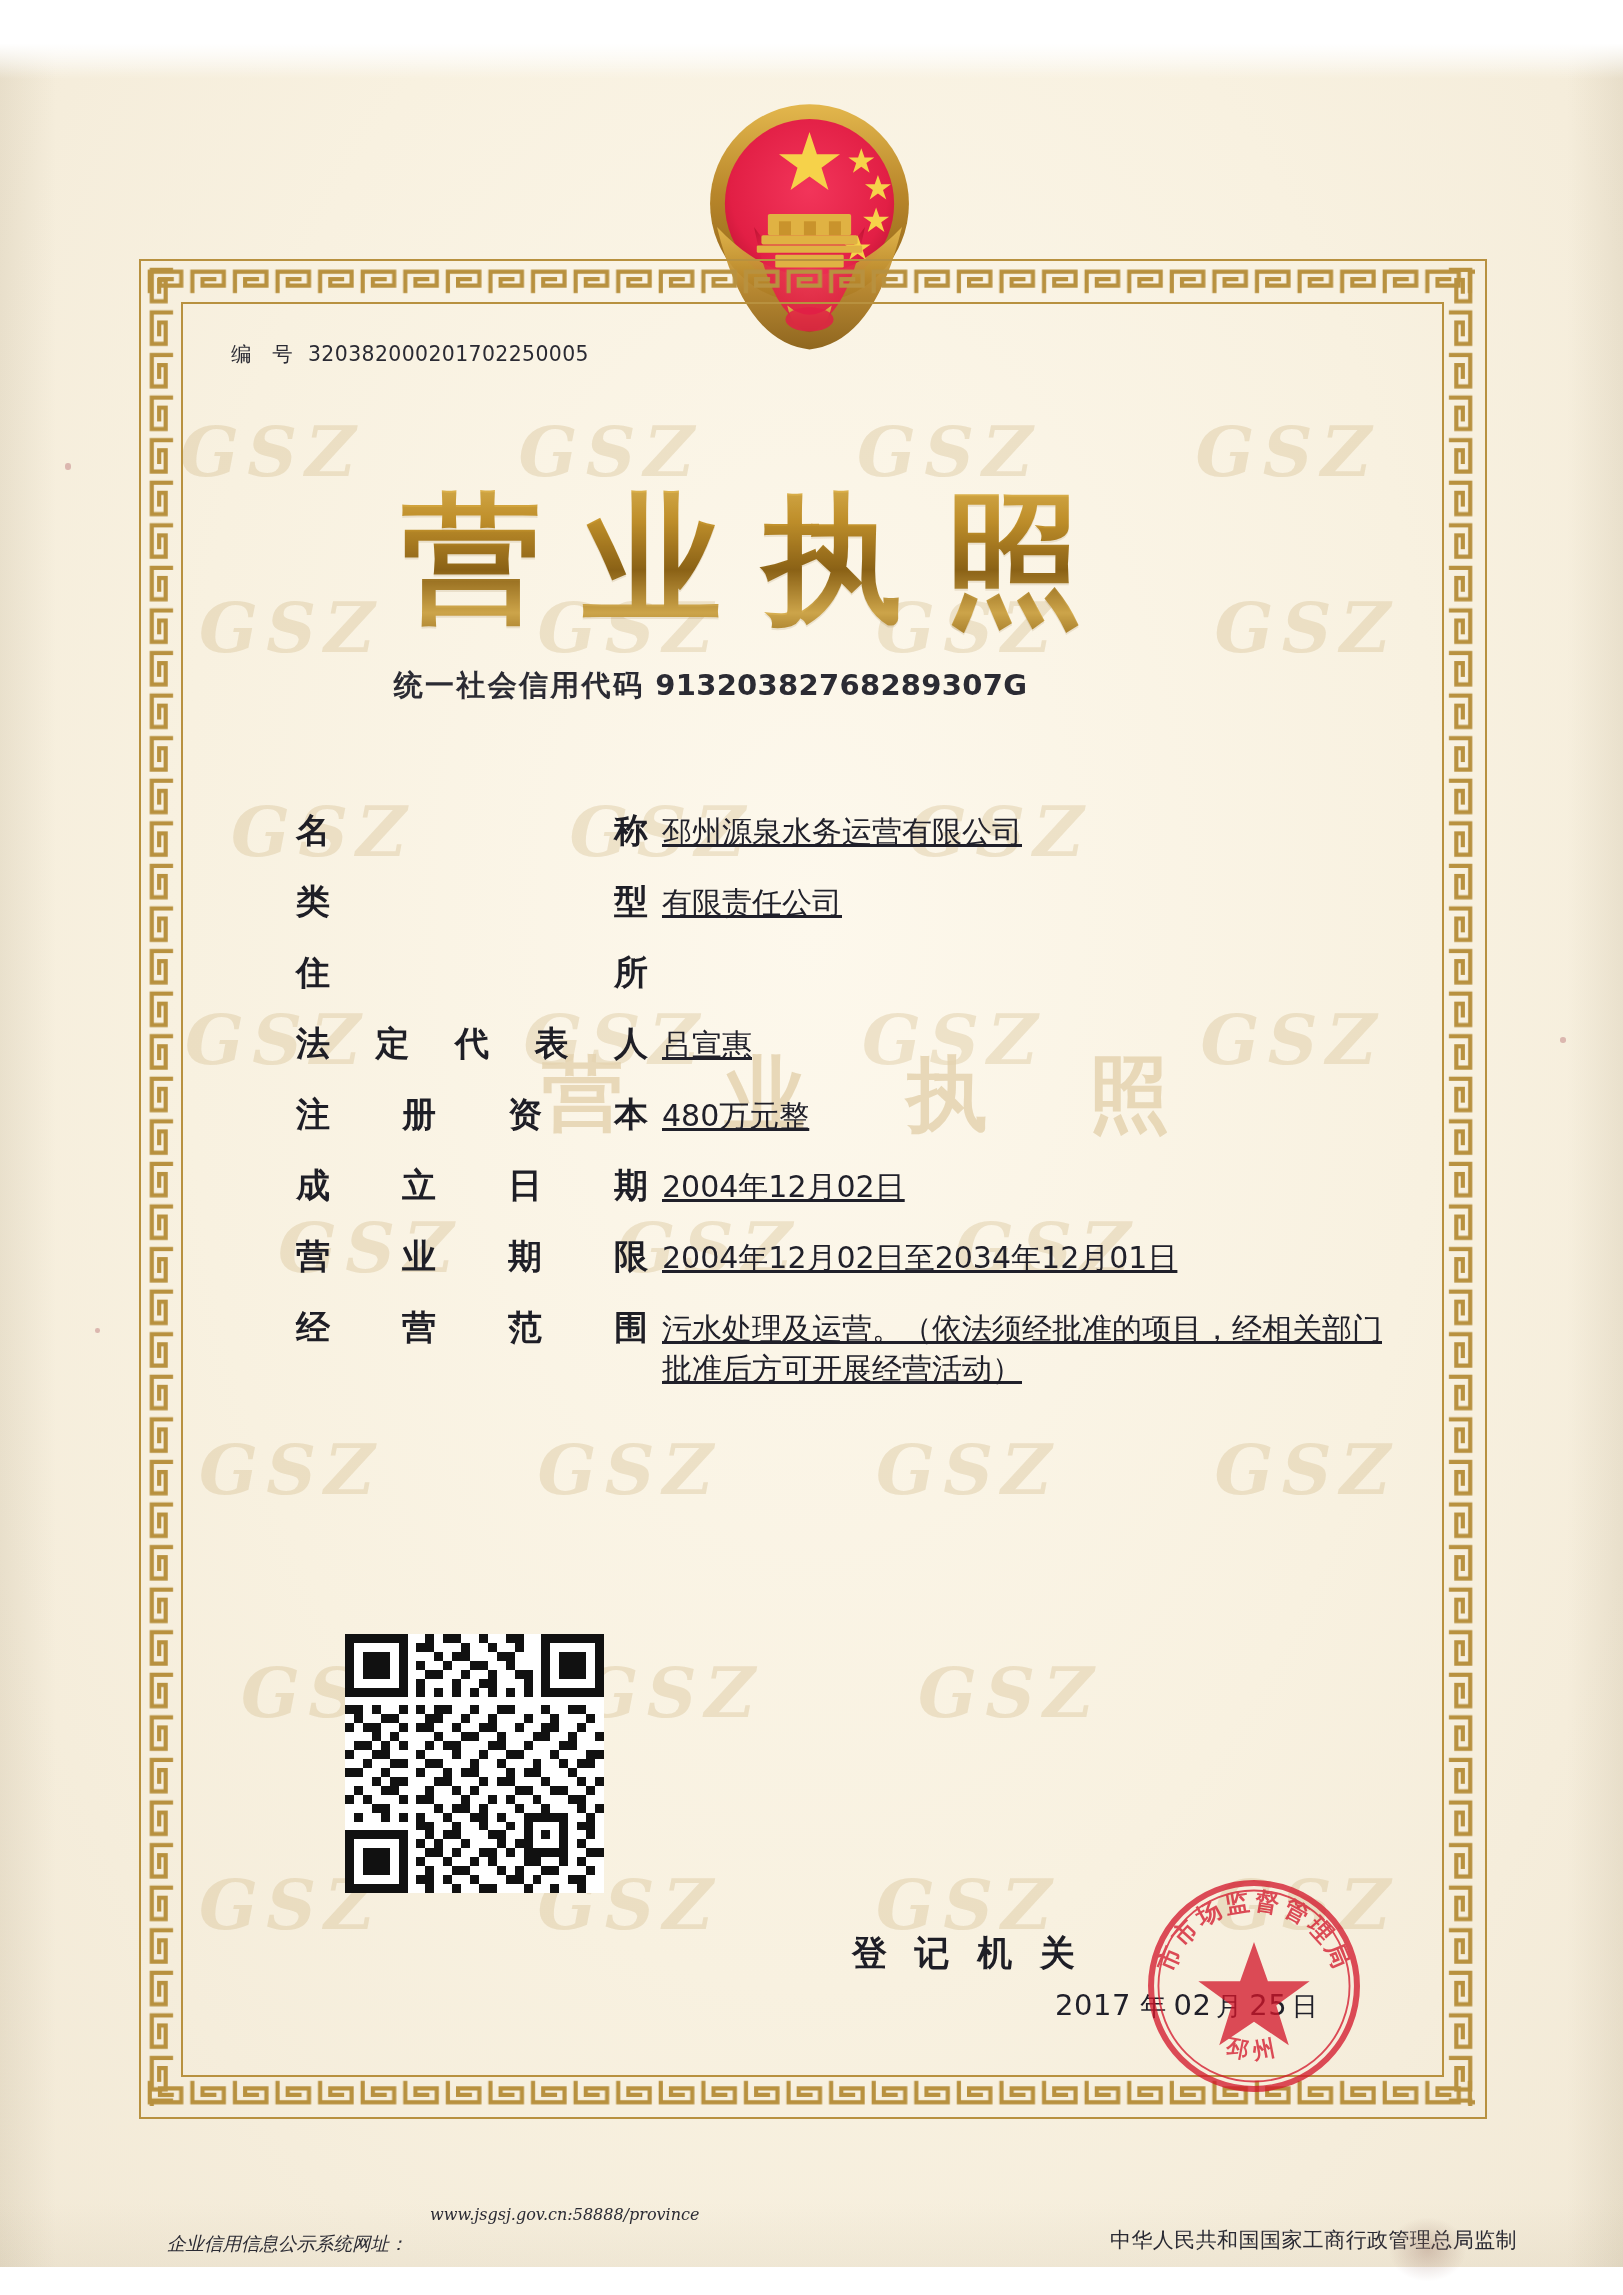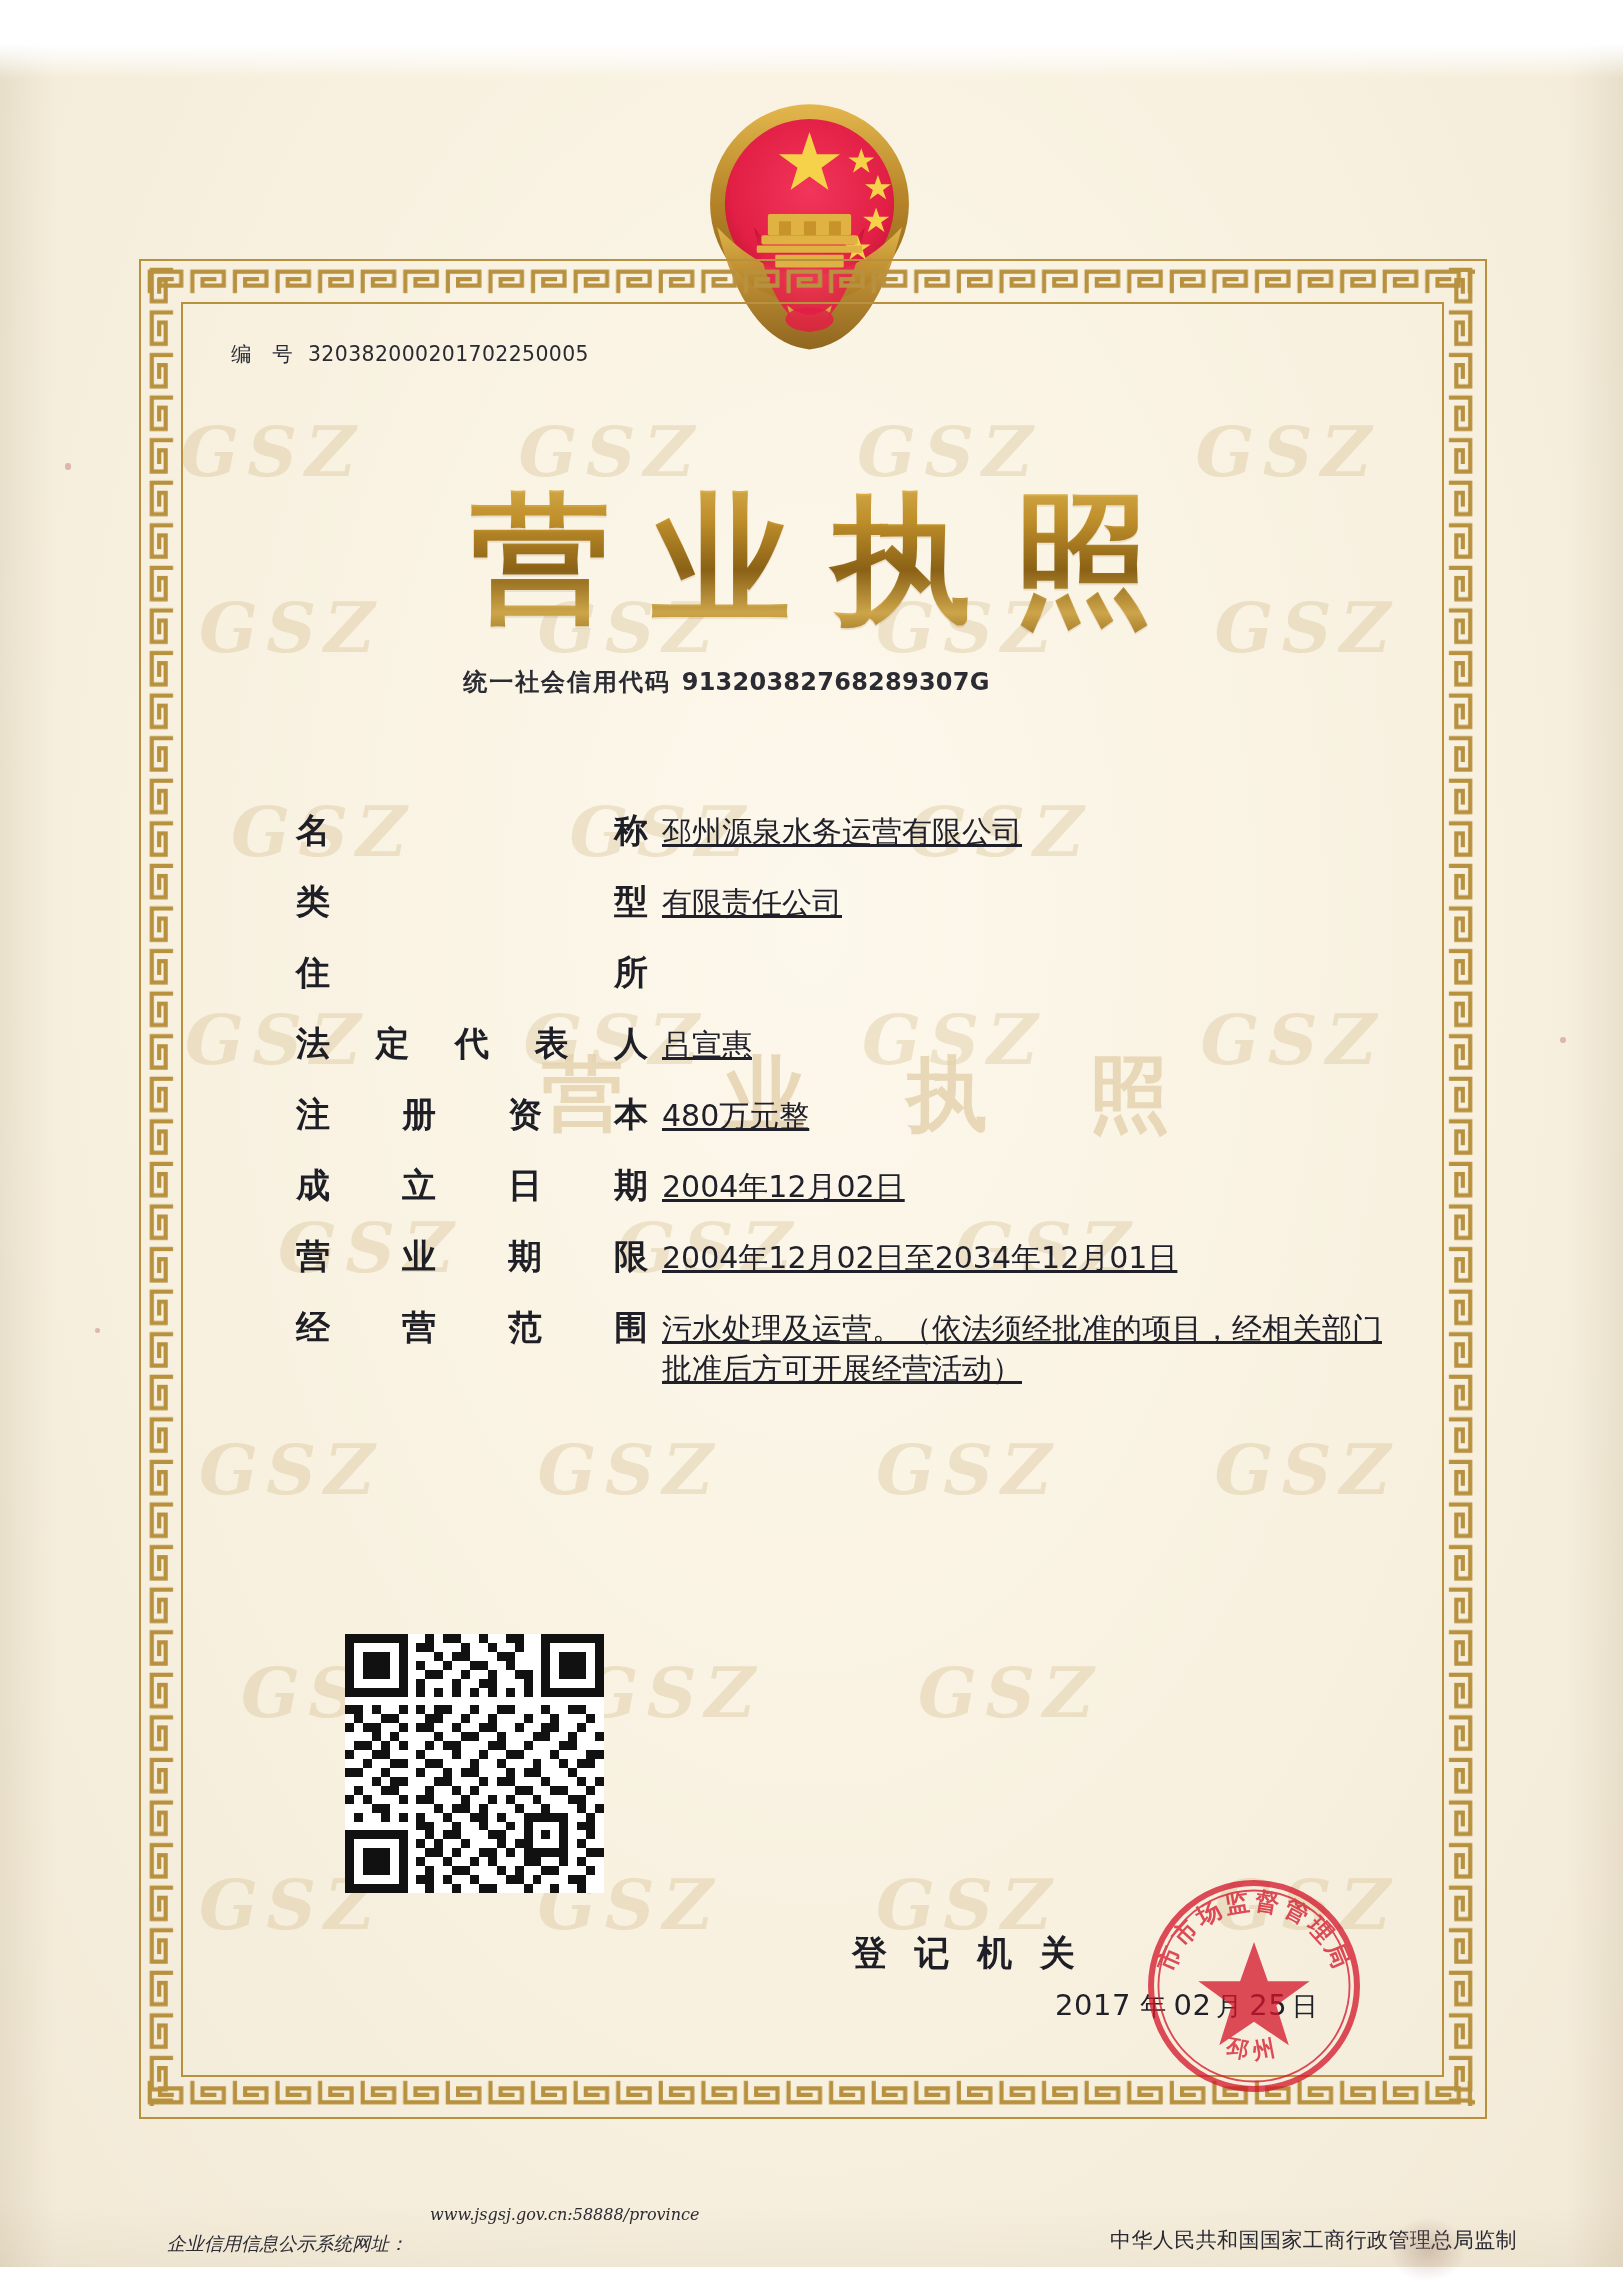--- a/index.html
+++ b/index.html
@@ -72,32 +72,32 @@
 
   
   .serial{
     position:absolute;left:231px;top:340px;
     font-size:20.4px;color:#2a2a33;letter-spacing:0.02em;
     font-family:"DejaVu Sans","Liberation Sans",sans-serif;
   }
   .serial .lbl{letter-spacing:0.35em;margin-right:8.3px;}
 
   .title{
-    position:absolute;left:0;top:467px;width:1623px;text-align:center;
+    position:absolute;left:0;top:467px;width:1485px;text-align:center;
     font-size:139px;font-weight:bold;
     letter-spacing:0.30em;
     text-indent:0.30em;
     font-family:"DejaVu Sans","Liberation Sans",sans-serif;
     background:linear-gradient(180deg,#e9c462 0%,#c9982f 28%,#8d6417 55%,#d8b052 78%,#8a6113 100%);
     -webkit-background-clip:text;background-clip:text;color:transparent;
     text-shadow:0 1.9px 0 rgba(120,85,20,.12);
   }
   .credit-code{
-    position:absolute;left:16px;top:666px;width:1421px;text-align:center;
-    font-size:24px;color:#2b2b33;font-weight:600;
+    position:absolute;left:0;top:666px;width:1421px;text-align:center;
+    font-size:29px;color:#2b2b33;font-weight:600;
   }
   .credit-code .cc-label{letter-spacing:0.08em;}
   .credit-code .cc-value{letter-spacing:0.01em;margin-left:11px;}
 
   
   .fields{position:absolute;left:296px;top:808px;width:1111px;}
   .row{display:flex;align-items:flex-start;margin-bottom:25px;}
   .row .label{
     width:366px;flex:0 0 366px;
     font-size:34px;font-weight:bold;color:#1e1e26;

